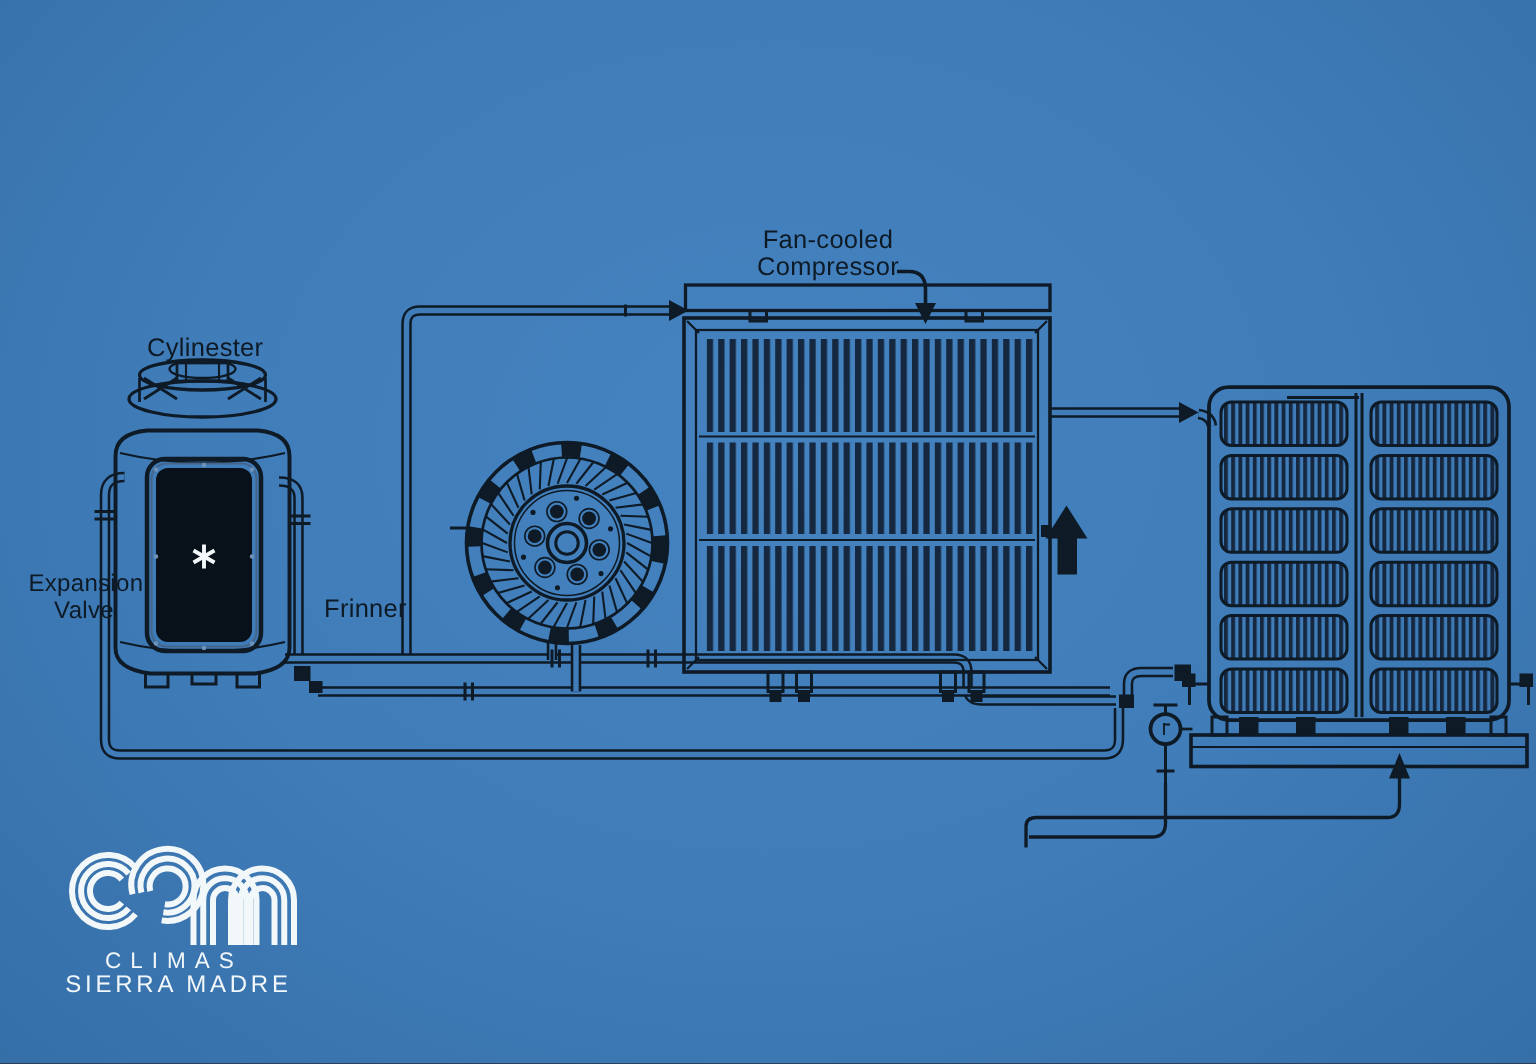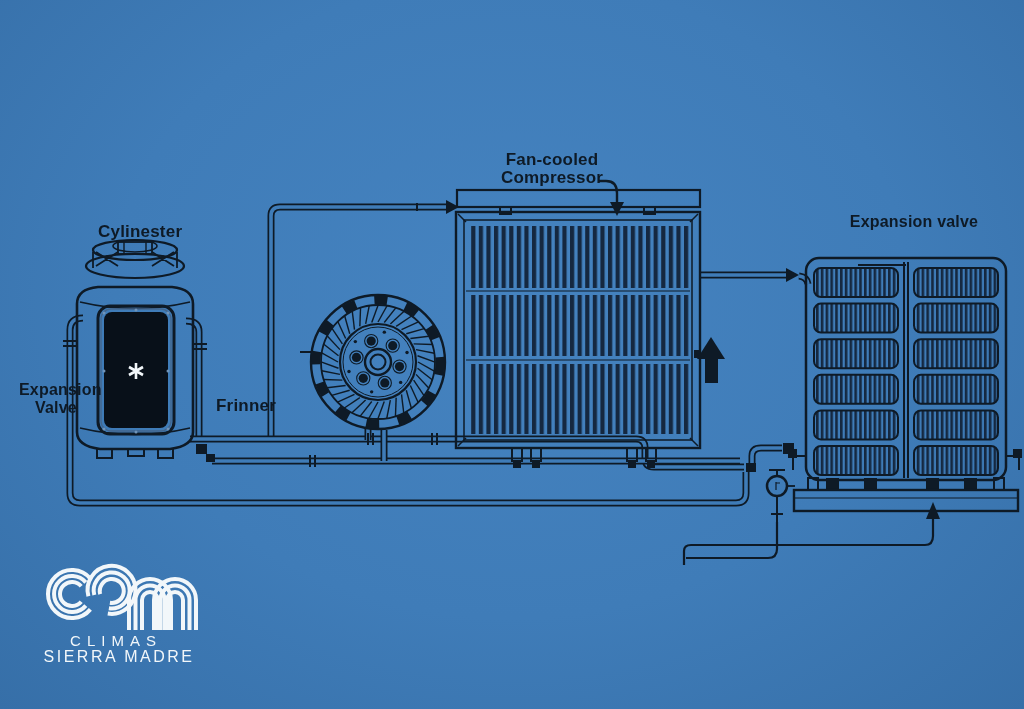--- a/index.html
+++ b/index.html
@@ -9,21 +9,21 @@
   svg{position:absolute;left:0;top:0;}
   .ln{stroke:var(--line);fill:none;}
   .bgst{stroke:var(--bg);fill:none;}
   .fill-dark{fill:var(--line);stroke:none;}
   .finfill{fill:var(--fin);}
   .panel{stroke:var(--line);fill:url(#fins2);}
   .finrow{fill:url(#fins1);stroke:none;}
   .white-ln{stroke:var(--white);fill:none;}
   .wfill{fill:var(--white);stroke:none;}
   .screw{fill:#6f93b8;stroke:none;}
-  .lbl{position:absolute;color:var(--line);font-weight:700;letter-spacing:.2px;}
+  .lbl{position:absolute;color:var(--line);font-weight:400;letter-spacing:.2px;}
   .lbl-compressor{left:490px;top:151px;width:124px;text-align:center;font-size:17px;line-height:18px;}
   .lbl-cylinder{left:98px;top:222px;font-size:17px;}
   .lbl-expansion{left:3px;top:381px;width:74px;text-align:center;font-size:16px;line-height:18px;margin-left:16px;}
   .lbl-frinner{left:216px;top:396px;font-size:17px;}
   .lbl-condenser{left:824px;top:213px;width:180px;text-align:center;font-size:16px;line-height:17px;}
   .lbl-vent{left:619px;top:566px;font-size:16px;line-height:17.5px;}
   .logo-text{position:absolute;color:var(--white);font-weight:400;text-align:center;}
   .logo-line1{left:60px;top:632px;width:112px;font-size:15px;letter-spacing:6px;}
   .logo-line2{left:38px;top:648px;width:162px;font-size:16px;letter-spacing:2.5px;}
 </style>
@@ -283,18 +283,17 @@
     <div>Fan-cooled</div>
     <div>Compressor</div>
   </div>
   <div class="lbl lbl-cylinder">Cylinester</div>
   <div class="lbl lbl-expansion">
     <div>Expansion</div>
     <div>Valve</div>
   </div>
   <div class="lbl lbl-frinner">Frinner</div>
   <div class="lbl lbl-condenser">
-    <div>Expansion valve</div>
   </div>
 
   <div class="logo-text logo-line1">CLIMAS</div>
   <div class="logo-text logo-line2">SIERRA MADRE</div>
 </div>
 
 </body></html>

